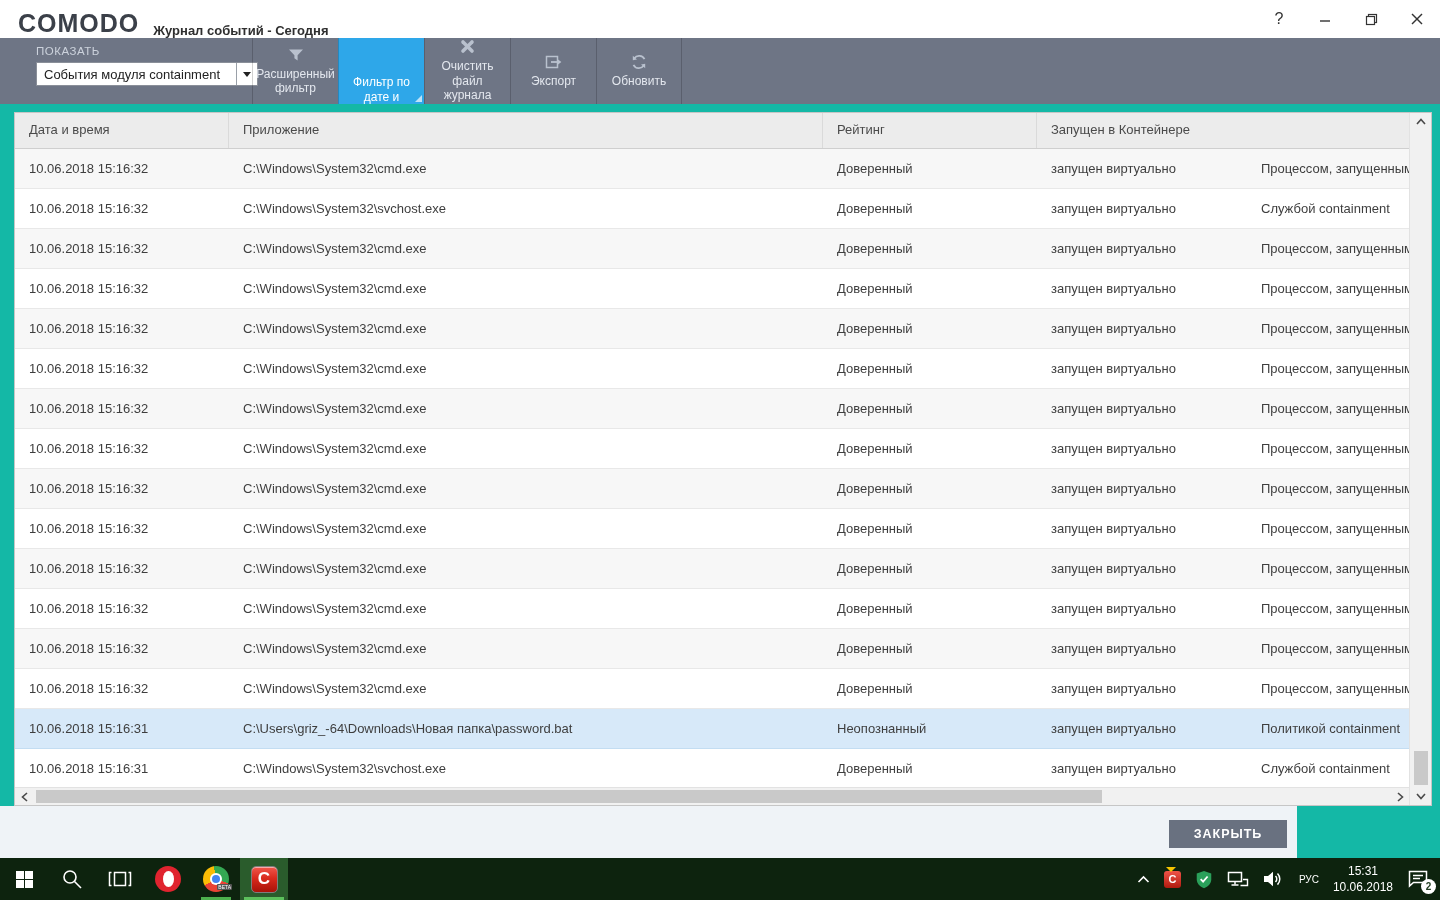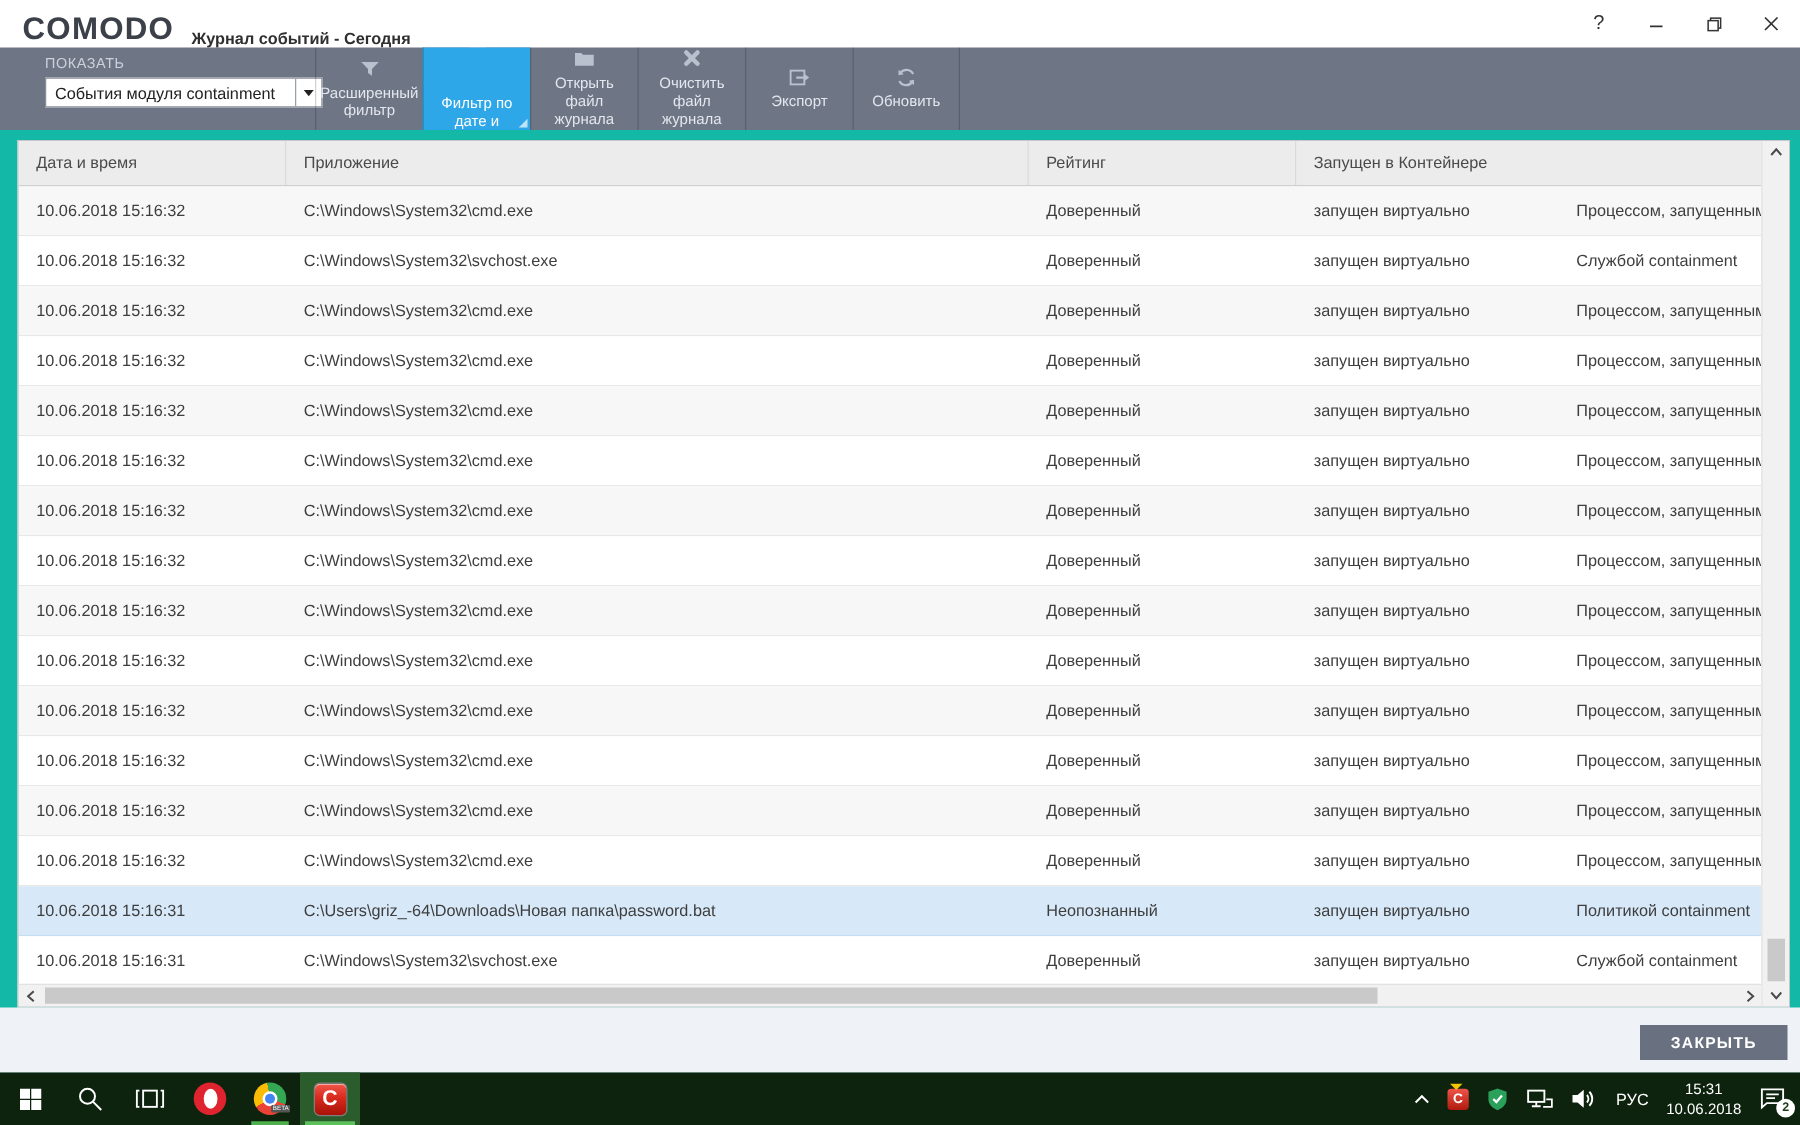--- a/index.html
+++ b/index.html
@@ -45,21 +45,21 @@
   .td { padding-left:14px; font-size:13px; color:#3e3e3e; white-space:nowrap; overflow:hidden; }
 
   .vscroll { grid-area:1/2/4/3; background:#f1f1f1; border-left:1px solid #e2e2e2; display:flex; flex-direction:column; align-items:center; }
   .hscroll { grid-area:3/1/4/2; background:#f1f1f1; border-top:1px solid #e2e2e2; display:flex; align-items:center; }
   .scroll-arrow { width:18px; height:17px; display:flex; align-items:center; justify-content:center; color:#4a4a4a; cursor:pointer; flex:0 0 auto; }
   .vthumb { width:14px; height:34px; background:#c9c9c9; margin:0 0 3px 0; cursor:pointer; }
   .vspacer { flex:1; }
   .hthumb { height:13px; width:1066px; background:#c9c9c9; margin-left:3px; cursor:pointer; }
   .hspacer { flex:1; }
 
-  #footer { position:absolute; left:0; top:702px; width:1440px; height:52px; background:#eff3f7; }
+  #footer { position:absolute; left:0; top:702px; width:1297px; height:52px; background:#eff3f7; }
   .close-btn { position:absolute; right:10px; top:14px; width:118px; height:28px; background:#697180; color:#fff; font-size:12.5px; font-weight:700; letter-spacing:1px; display:flex; align-items:center; justify-content:center; cursor:pointer; }
 
   
   #taskbar { position:absolute; top:858px; left:0; width:1440px; height:42px; background:#0d230e; display:flex; align-items:stretch; }
   .tb-icon-btn { width:48px; display:flex; align-items:center; justify-content:center; position:relative; cursor:pointer; }
   .tb-icon-btn.running::after { content:""; position:absolute; bottom:0; left:9px; right:9px; height:3px; background:#4db04d; }
   .tb-icon-btn.active-app { background:#2a5c2c; }
   .tb-icon-btn.active-app::after { content:""; position:absolute; bottom:0; left:4px; right:4px; height:3px; background:#5cc05c; }
 
   .start-grid { width:17px; height:17px; display:grid; grid-template-columns:8px 8px; grid-template-rows:8px 8px; gap:1px; }
@@ -75,21 +75,21 @@
   .beta-tag { position:absolute; right:8px; bottom:10px; font-size:5px; color:#fff; background:#555; padding:0 1px; border-radius:1px; }
 
   .comodo-c { width:27px; height:27px; border-radius:5px; background:linear-gradient(180deg,#f0574b 0%, #d92a1d 45%, #a81208 100%);
     border:1px solid #7e7e7e; box-shadow:inset 0 1px 0 rgba(255,255,255,.5); display:flex; align-items:center; justify-content:center;
     color:#fff; font-weight:800; font-size:17px; }
 
   #tray { margin-left:auto; display:flex; align-items:center; gap:4px; padding-right:6px; }
   .tray-item { height:42px; display:flex; align-items:center; justify-content:center; padding:0 5px; cursor:pointer; position:relative; }
   .tray-comodo { width:17px; height:17px; border-radius:3px; background:linear-gradient(180deg,#ef5449,#b01a0e); color:#fff; font-size:11px; font-weight:800; display:flex; align-items:center; justify-content:center; position:relative; }
   .tray-comodo::before { content:""; position:absolute; top:-4px; left:2px; width:0; height:0; border-left:5px solid transparent; border-right:5px solid transparent; border-top:5px solid #f5c400; }
-  .lang { color:#fff; font-size:13px; }
+  .lang { color:#fff; font-size:10px; }
   .clock { color:#fff; font-size:12px; text-align:center; line-height:1.35; }
   .notif-badge { position:absolute; right:-2px; bottom:6px; width:15px; height:15px; border-radius:50%; background:#ffffff; color:#1d3b1d; font-size:10px; font-weight:700; display:flex; align-items:center; justify-content:center; }
 </style>
 </head>
 <body>
 
 <div id="titlebar">
   <div class="brand">COMODO</div>
   <div class="win-title">Журнал событий - Сегодня</div>
   <div class="win-controls">
@@ -142,29 +142,20 @@
           <rect x="2.2" y="3" width="11.6" height="11" stroke-width="1.4"></rect>
           <line x1="5" y1="1" x2="5" y2="4" stroke-width="1.4"></line>
           <line x1="11" y1="1" x2="11" y2="4" stroke-width="1.4"></line>
           <text x="8" y="11.5" text-anchor="middle" font-size="7" fill="currentColor" stroke="none" font-weight="bold">1</text>
         </svg>
     </div>
     <div class="lbl">Фильтр по дате и времени</div>
     <div class="corner-tri"></div>
   </div>
 
-  <div class="tb-btn">
-    <div class="ic">
-      <svg width="17" height="16" viewBox="0 0 17 16" fill="currentColor">
-          <path d="M1 3.4h5l1.2 1.4H16v8.8H1z"></path>
-          <path d="M1 3.4h5l1.2 1.4H1z" opacity=".6"></path>
-        </svg>
-    </div>
-    <div class="lbl">Открыть файл журнала</div>
-  </div>
 
   <div class="tb-btn">
     <div class="ic">
       <svg width="15" height="15" viewBox="0 0 15 15" stroke="currentColor" stroke-width="3.6" stroke-linecap="round">
           <line x1="3" y1="3" x2="12" y2="12"></line>
           <line x1="12" y1="3" x2="3" y2="12"></line>
         </svg>
     </div>
     <div class="lbl">Очистить файл журнала</div>
   </div>

